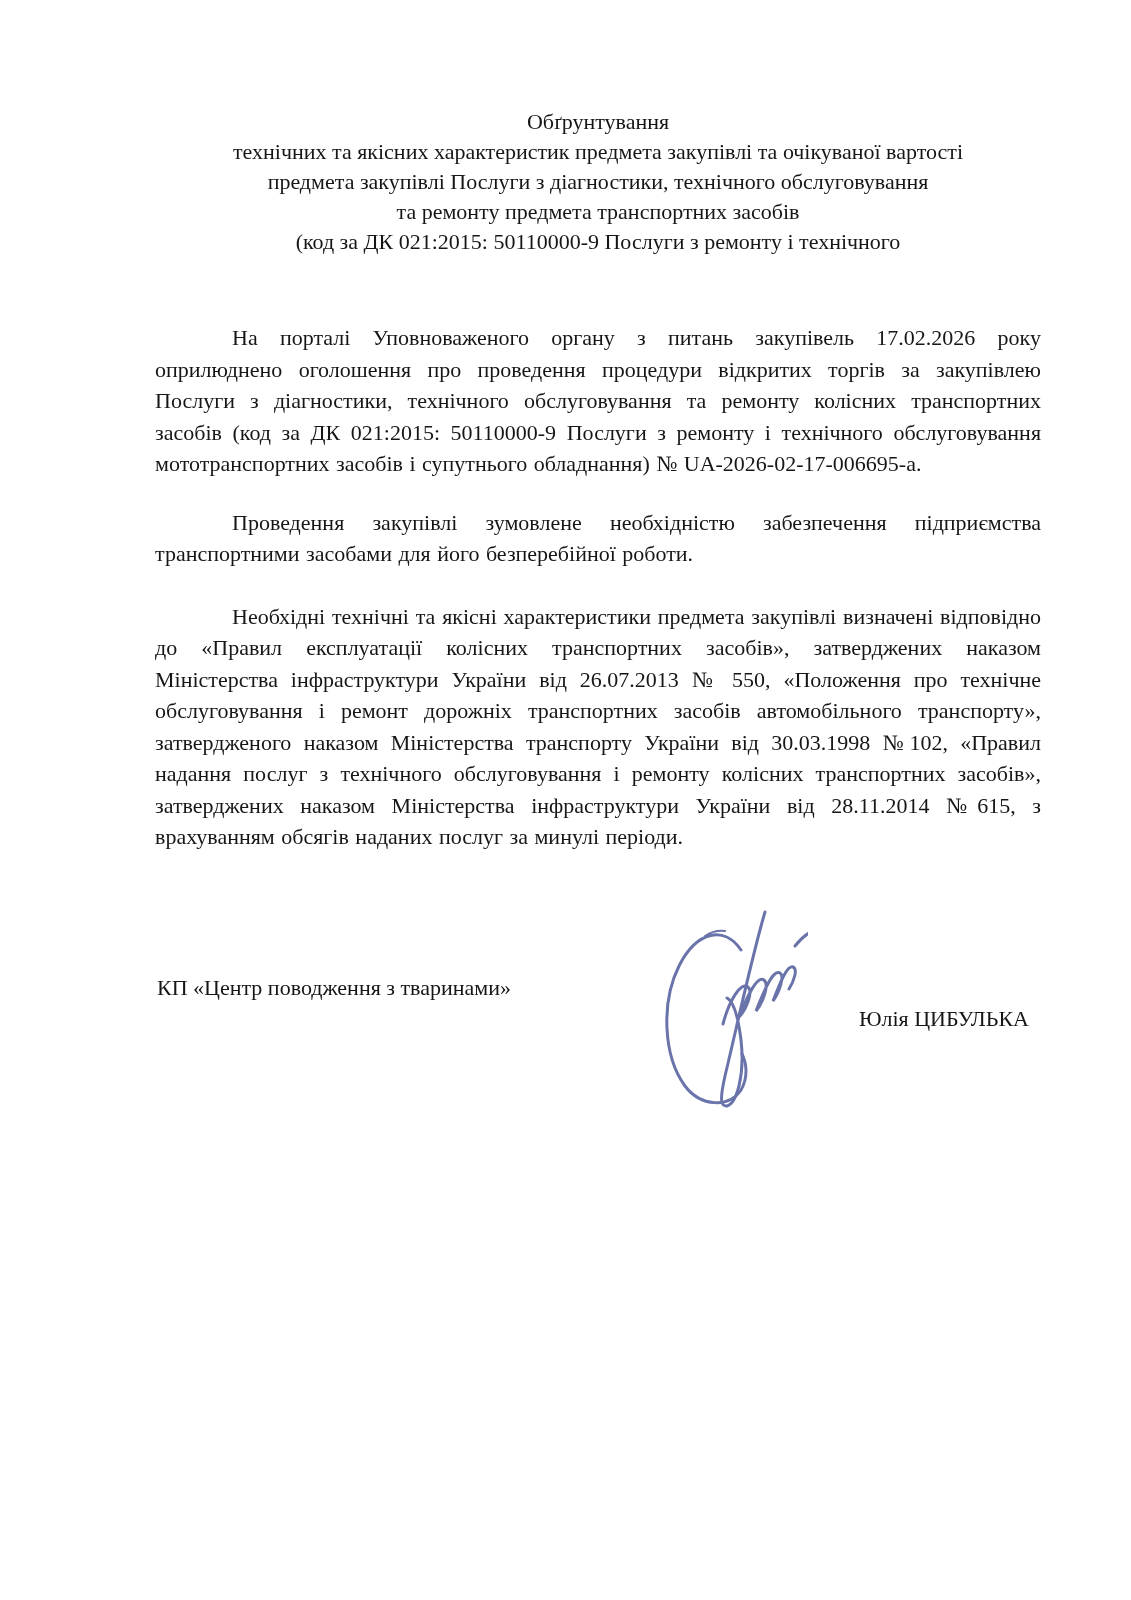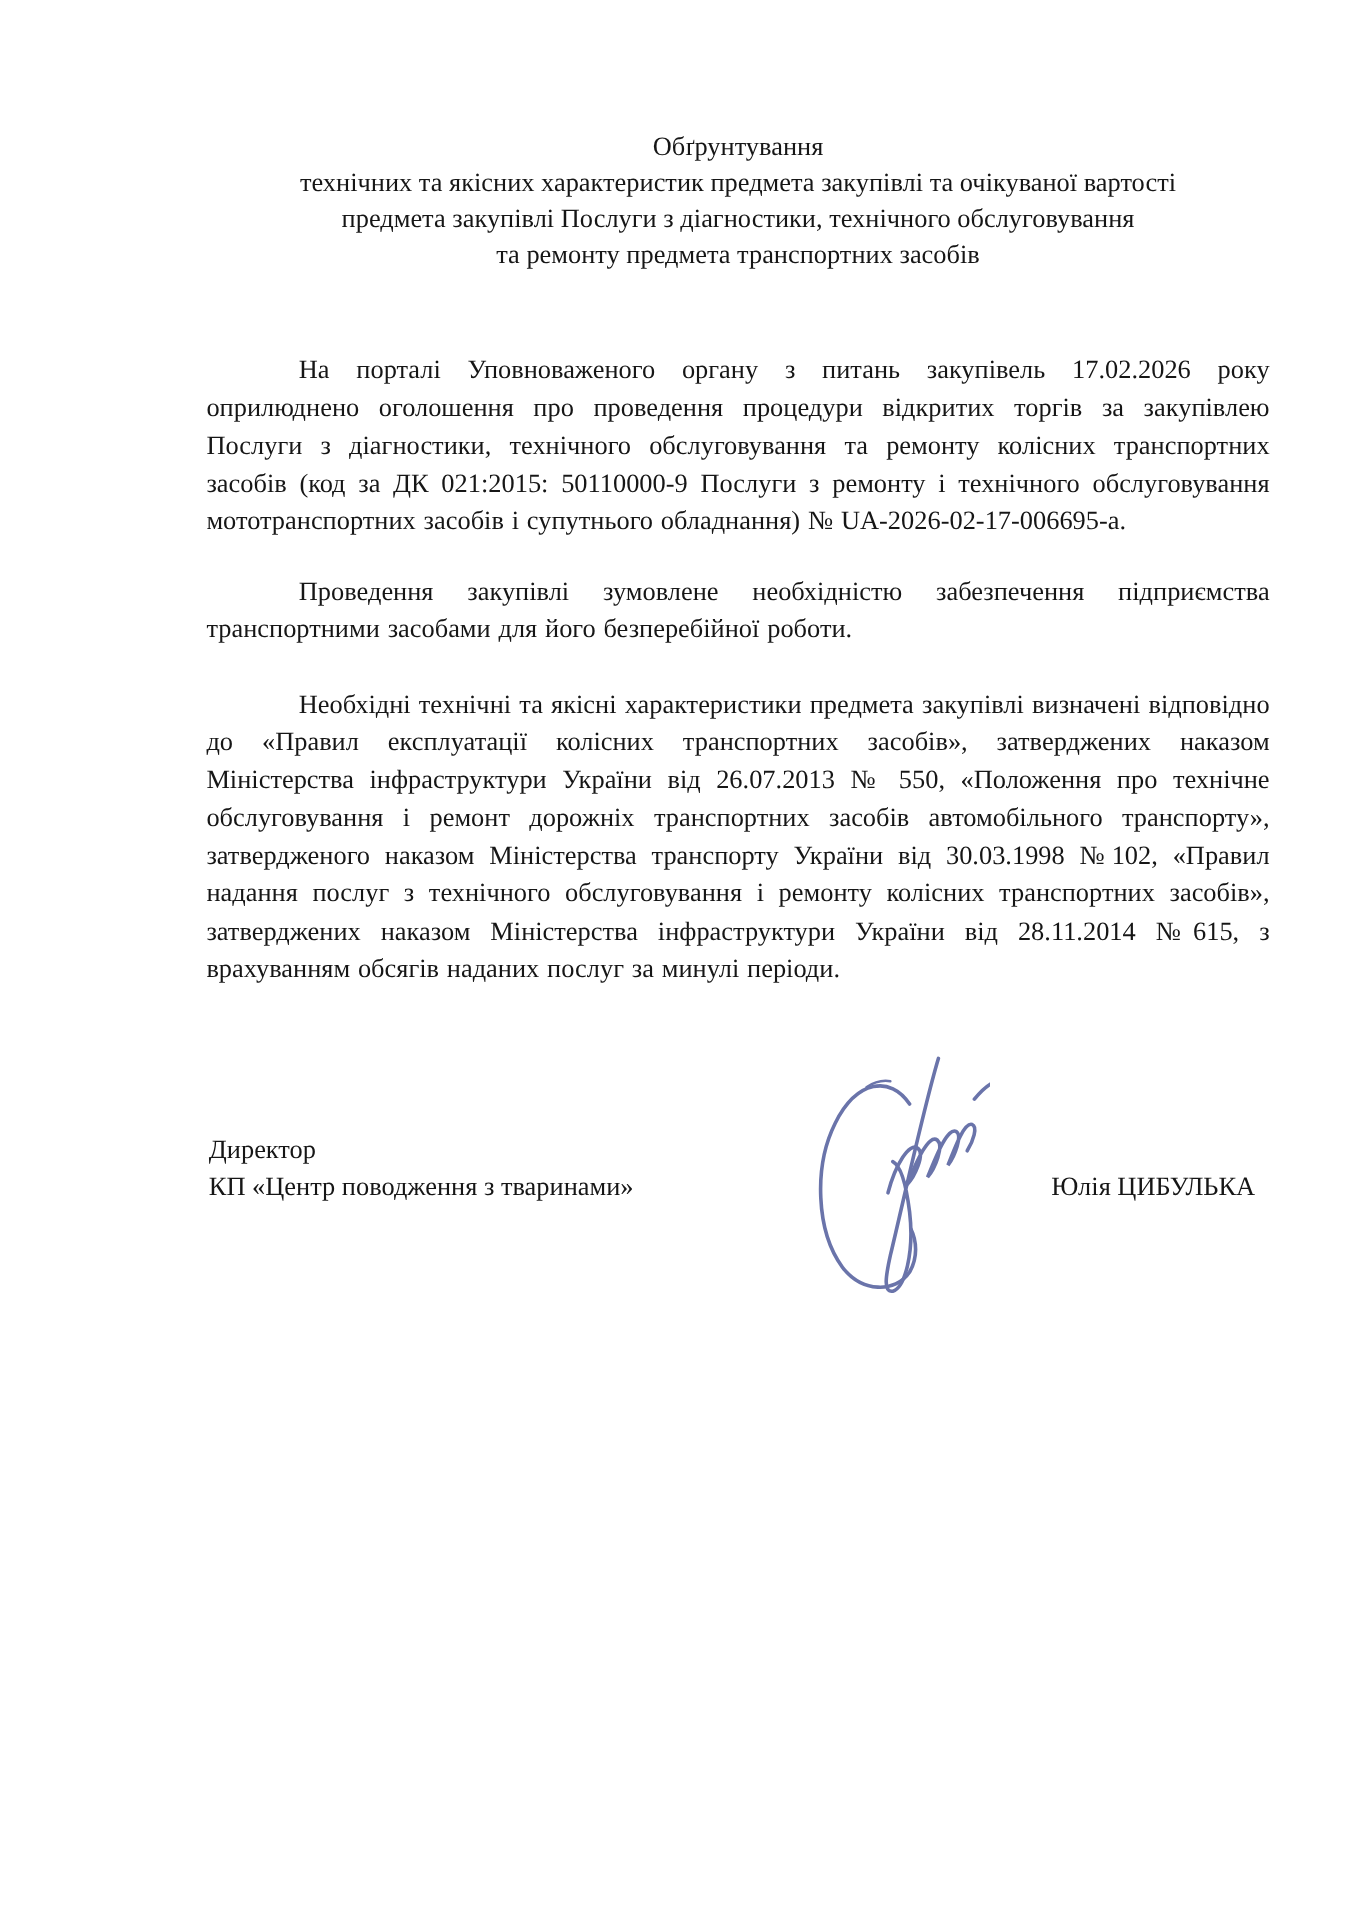--- a/index.html
+++ b/index.html
@@ -16,21 +16,20 @@
     overflow: hidden;
     font-family: "Liberation Serif", "DejaVu Serif", serif;
     color: #161616;
     font-size: 22px;
   }
   .content {
     position: absolute;
     left: 155px;
     top: 0;
     width: 886px;
-    margin-left: 17px;
   }
   .doc-title {
     padding-top: 107px;
     text-align: center;
     line-height: 30px;
   }
   .doc-title .t-line {
     white-space: nowrap;
   }
   p.body-par {
@@ -74,29 +73,29 @@
 <body>
 
 <div class="page" style="color: rgb(22, 22, 22);">
   <div class="content">
 
     <div class="doc-title">
       <div class="t-line">Обґрунтування</div>
       <div class="t-line">технічних та якісних характеристик предмета закупівлі та очікуваної вартості</div>
       <div class="t-line">предмета закупівлі Послуги з діагностики, технічного обслуговування</div>
       <div class="t-line">та ремонту предмета транспортних засобів</div>
+      <div class="t-line">(код за ДК 021:2015: 50110000-9 Послуги з ремонту і технічного</div>
     </div>
 
     <p class="body-par p1">На порталі Уповноваженого органу з питань закупівель 17.02.2026 року оприлюднено оголошення про проведення процедури відкритих торгів за закупівлею Послуги з діагностики, технічного обслуговування та ремонту колісних транспортних засобів (код за ДК 021:2015: 50110000-9 Послуги з ремонту і технічного обслуговування мототранспортних засобів і супутнього обладнання) № UA-2026-02-17-006695-a.</p>
     <p class="body-par p2">Проведення закупівлі зумовлене необхідністю забезпечення підприємства транспортними засобами для його безперебійної роботи.</p>
     <p class="body-par p3">Необхідні технічні та якісні характеристики предмета закупівлі визначені відповідно до «Правил експлуатації колісних транспортних засобів», затверджених наказом Міністерства інфраструктури України від 26.07.2013 № 550, «Положення про технічне обслуговування і ремонт дорожніх транспортних засобів автомобільного транспорту», затвердженого наказом Міністерства транспорту України від 30.03.1998 №102, «Правил надання послуг з технічного обслуговування і ремонту колісних транспортних засобів», затверджених наказом Міністерства інфраструктури України від 28.11.2014 №615, з врахуванням обсягів наданих послуг за минулі періоди.</p>
 
     <div class="sig-row">
       <div class="sig-left">
-        <div>Директор</div>
         <div>КП «Центр поводження з тваринами»</div>
       </div>
 
       <div class="sig-ink" aria-hidden="true">
         <svg viewBox="0 0 155 212" xmlns="http://www.w3.org/2000/svg" fill="none" stroke="#56619f" stroke-width="3" stroke-linecap="round" opacity="0.88">
           <path d="M88,46 C72,22 44,26 26,62 C8,98 10,152 32,182 C48,203 76,204 88,186 C95,174 94,160 89,150"></path>
           <path d="M112,8 C100,48 84,122 72,172 C68,190 66,203 74,202 C84,199 92,170 88,136 C85,112 80,97 74,94"></path>
           <path d="M70,120 C76,97 88,77 95,83 C101,88 92,107 86,113 C94,93 104,71 111,76 C117,81 109,100 103,107 C111,87 120,65 127,69 C132,72 126,89 120,97 C127,79 134,61 140,63 C145,65 141,77 136,85"></path>
           <path d="M142,42 C146,37 151,32 156,29"></path>
           <path d="M52,32 C58,28 66,26 72,27" stroke-width="2"></path>

